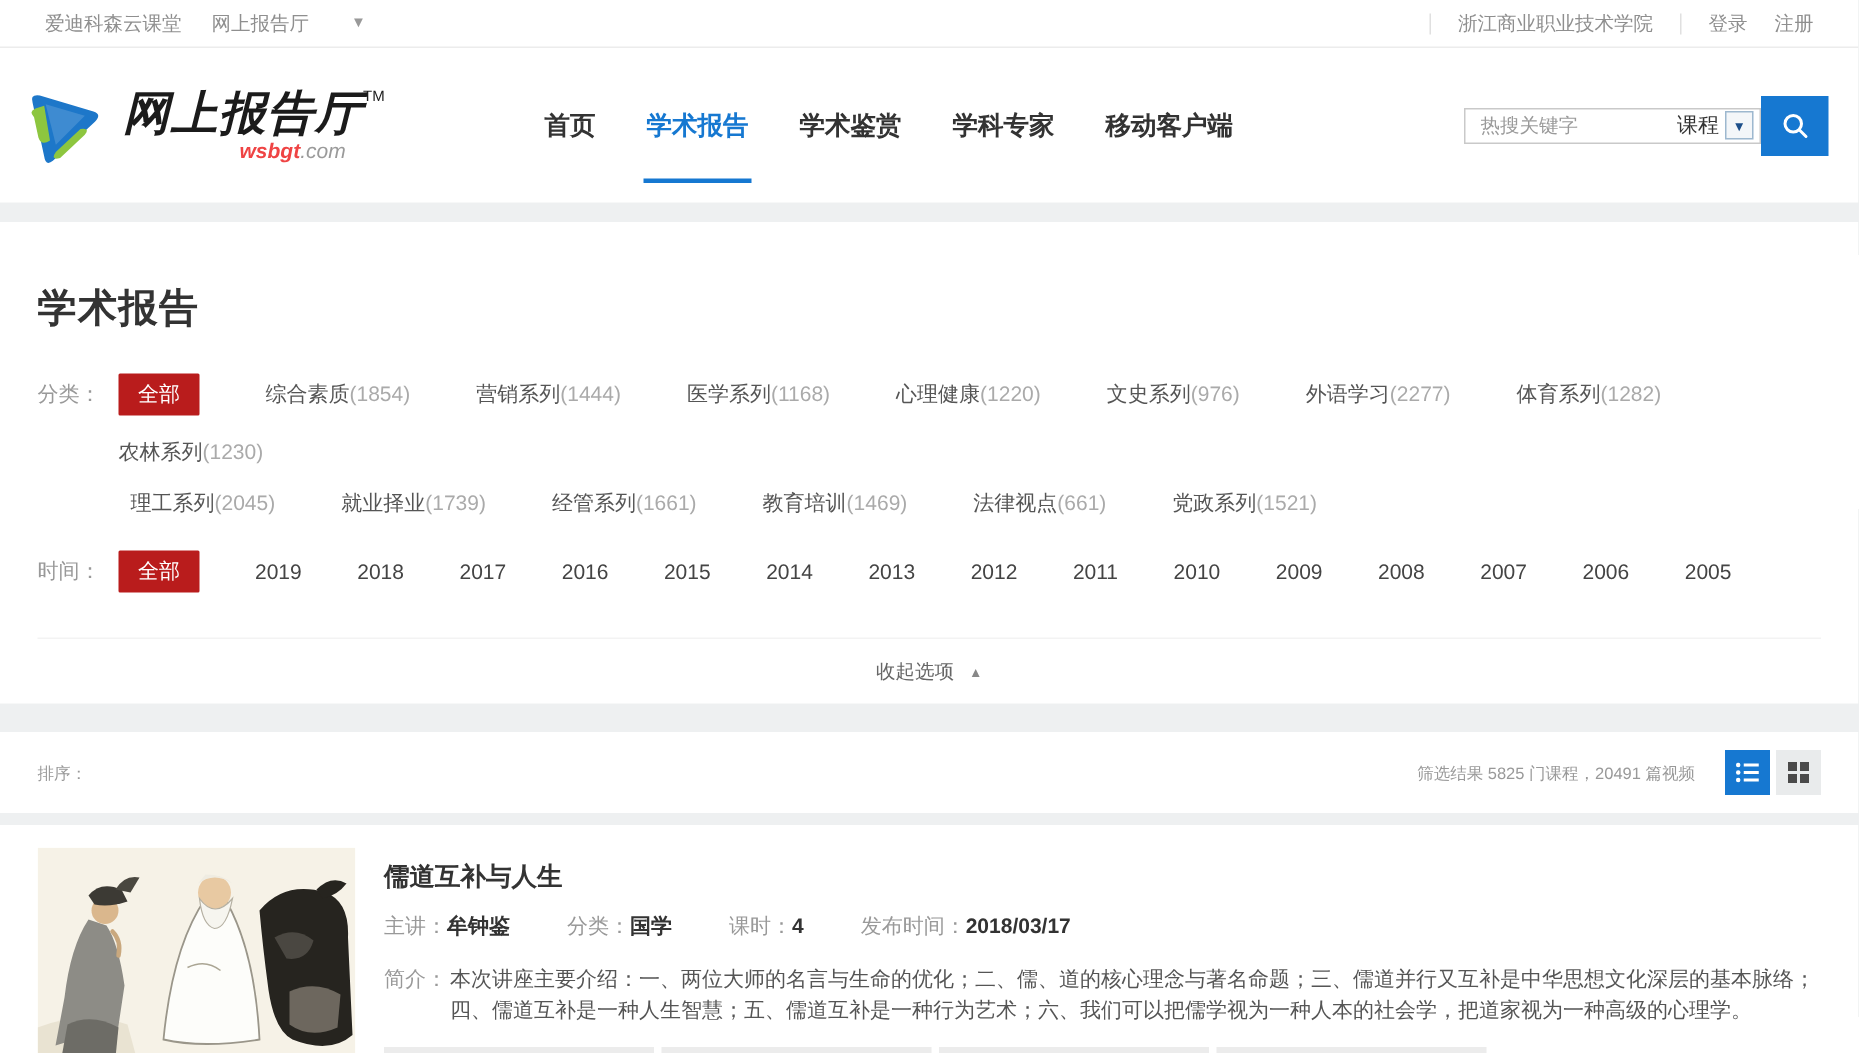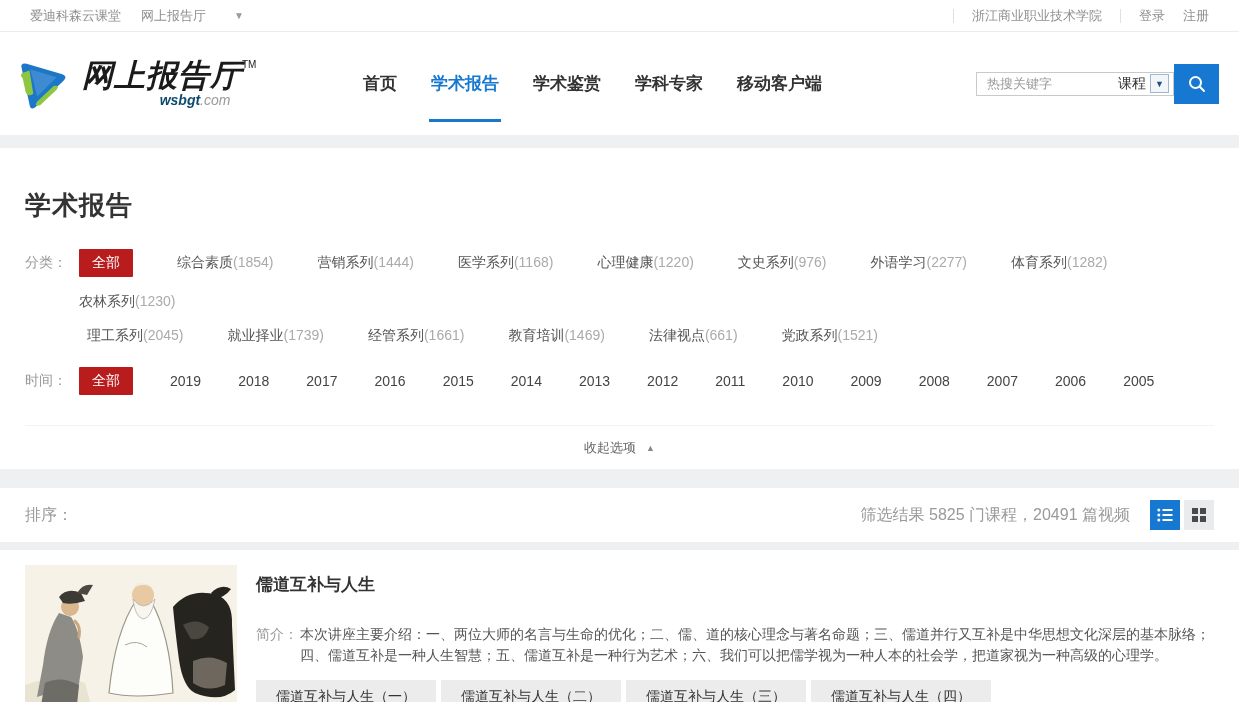--- a/index.html
+++ b/index.html
@@ -24,21 +24,21 @@
   .header {
     height:103px; background:#fff; display:flex; align-items:center;
     padding:0 20px 0 14px; position:relative;
   }
   .logo { display:flex; align-items:center; width:310px; flex:none; }
   .logo-mark { width:58px; height:58px; flex:none; }
   .logo-text { margin-left:10px; line-height:1; }
   .logo-title { font-size:31px; font-weight:bold; color:#1b1b1b; font-style:italic; letter-spacing:1px; }
   .logo-tm { font-size:10px; vertical-align:top; color:#1b1b1b; font-style:normal; }
   .logo-domain { font-size:14px; color:#9a9a9a; font-style:italic; text-align:right; margin-top:2px; padding-right:26px; }
-  .logo-domain b { color:#0c4a6e; }
+  .logo-domain b { color:#ef4444; }
   .nav { display:flex; height:100%; margin-left:22px; }
   .nav-item {
     position:relative; display:flex; align-items:center; height:100%;
     padding:0 17px; font-size:17px; font-weight:bold; color:#333; cursor:pointer;
     white-space:nowrap;
   }
   .nav-item.active { color:#1678d1; }
   .nav-item.active::after {
     content:""; position:absolute; left:15px; right:15px; bottom:13px;
     height:3px; background:#1678d1;
@@ -78,21 +78,21 @@
   .row2 { margin-top:16px; padding-left:8px; }
   .collapse-row {
     margin-top:30px; border-top:1px solid #f3f3f3; height:44px;
     display:flex; align-items:center; justify-content:center; gap:10px;
     font-size:13px; color:#666; cursor:pointer;
   }
   .collapse-row .up { font-size:9px; color:#888; }
   
   .sort-card {
     margin-top:19px; height:54px; display:flex; align-items:center;
-    padding:0 25px; font-size:16px;
+    padding:0 25px; font-size:11px;
   }
   .sort-label { color:#999; margin-right:4px; }
   .sort-opts { display:flex; gap:29px; }
   .sort-opt { font-weight:bold; color:#333; cursor:pointer; }
   .sort-opt.active { color:#1678d1; }
   .result-text { margin-left:auto; color:#999; }
   .view-btns { display:flex; gap:4px; margin-left:20px; }
   .view-btn {
     width:30px; height:30px; display:flex; align-items:center; justify-content:center;
     cursor:pointer;
@@ -279,20 +279,26 @@
       <circle cx="45" cy="42" r="9" fill="#dab78d"></circle>
       <path d="M34 32 Q42 22 56 28 L60 36 Q48 40 38 38 Z" fill="#3c3a34"></path>
       <path d="M52 28 Q58 18 68 20 L62 30 Z" fill="#4a4840"></path>
       <path d="M50 56 Q56 62 54 72" fill="none" stroke="#c9a87e" stroke-width="3" stroke-linecap="round"></path>
     </svg>
   </div>
 
   <div class="course-body">
     <div class="course-title">儒道互补与人生</div>
 
+    <div class="course-meta">
+      <span><span class="meta-label">主讲：</span><span class="meta-value">牟钟鉴</span></span>
+      <span><span class="meta-label">分类：</span><span class="meta-value">国学</span></span>
+      <span><span class="meta-label">课时：</span><span class="meta-value">4</span></span>
+      <span><span class="meta-label">发布时间：</span><span class="meta-value">2018/03/17</span></span>
+    </div>
 
     <div class="course-intro">
       <span class="intro-label">简介：</span>
       <span class="intro-text">本次讲座主要介绍：一、两位大师的名言与生命的优化；二、儒、道的核心理念与著名命题；三、儒道并行又互补是中华思想文化深层的基本脉络；四、儒道互补是一种人生智慧；五、儒道互补是一种行为艺术；六、我们可以把儒学视为一种人本的社会学，把道家视为一种高级的心理学。</span>
     </div>
 
     <div class="episodes">
       <button class="episode-btn">儒道互补与人生（一）</button>
       <button class="episode-btn">儒道互补与人生（二）</button>
       <button class="episode-btn">儒道互补与人生（三）</button>

